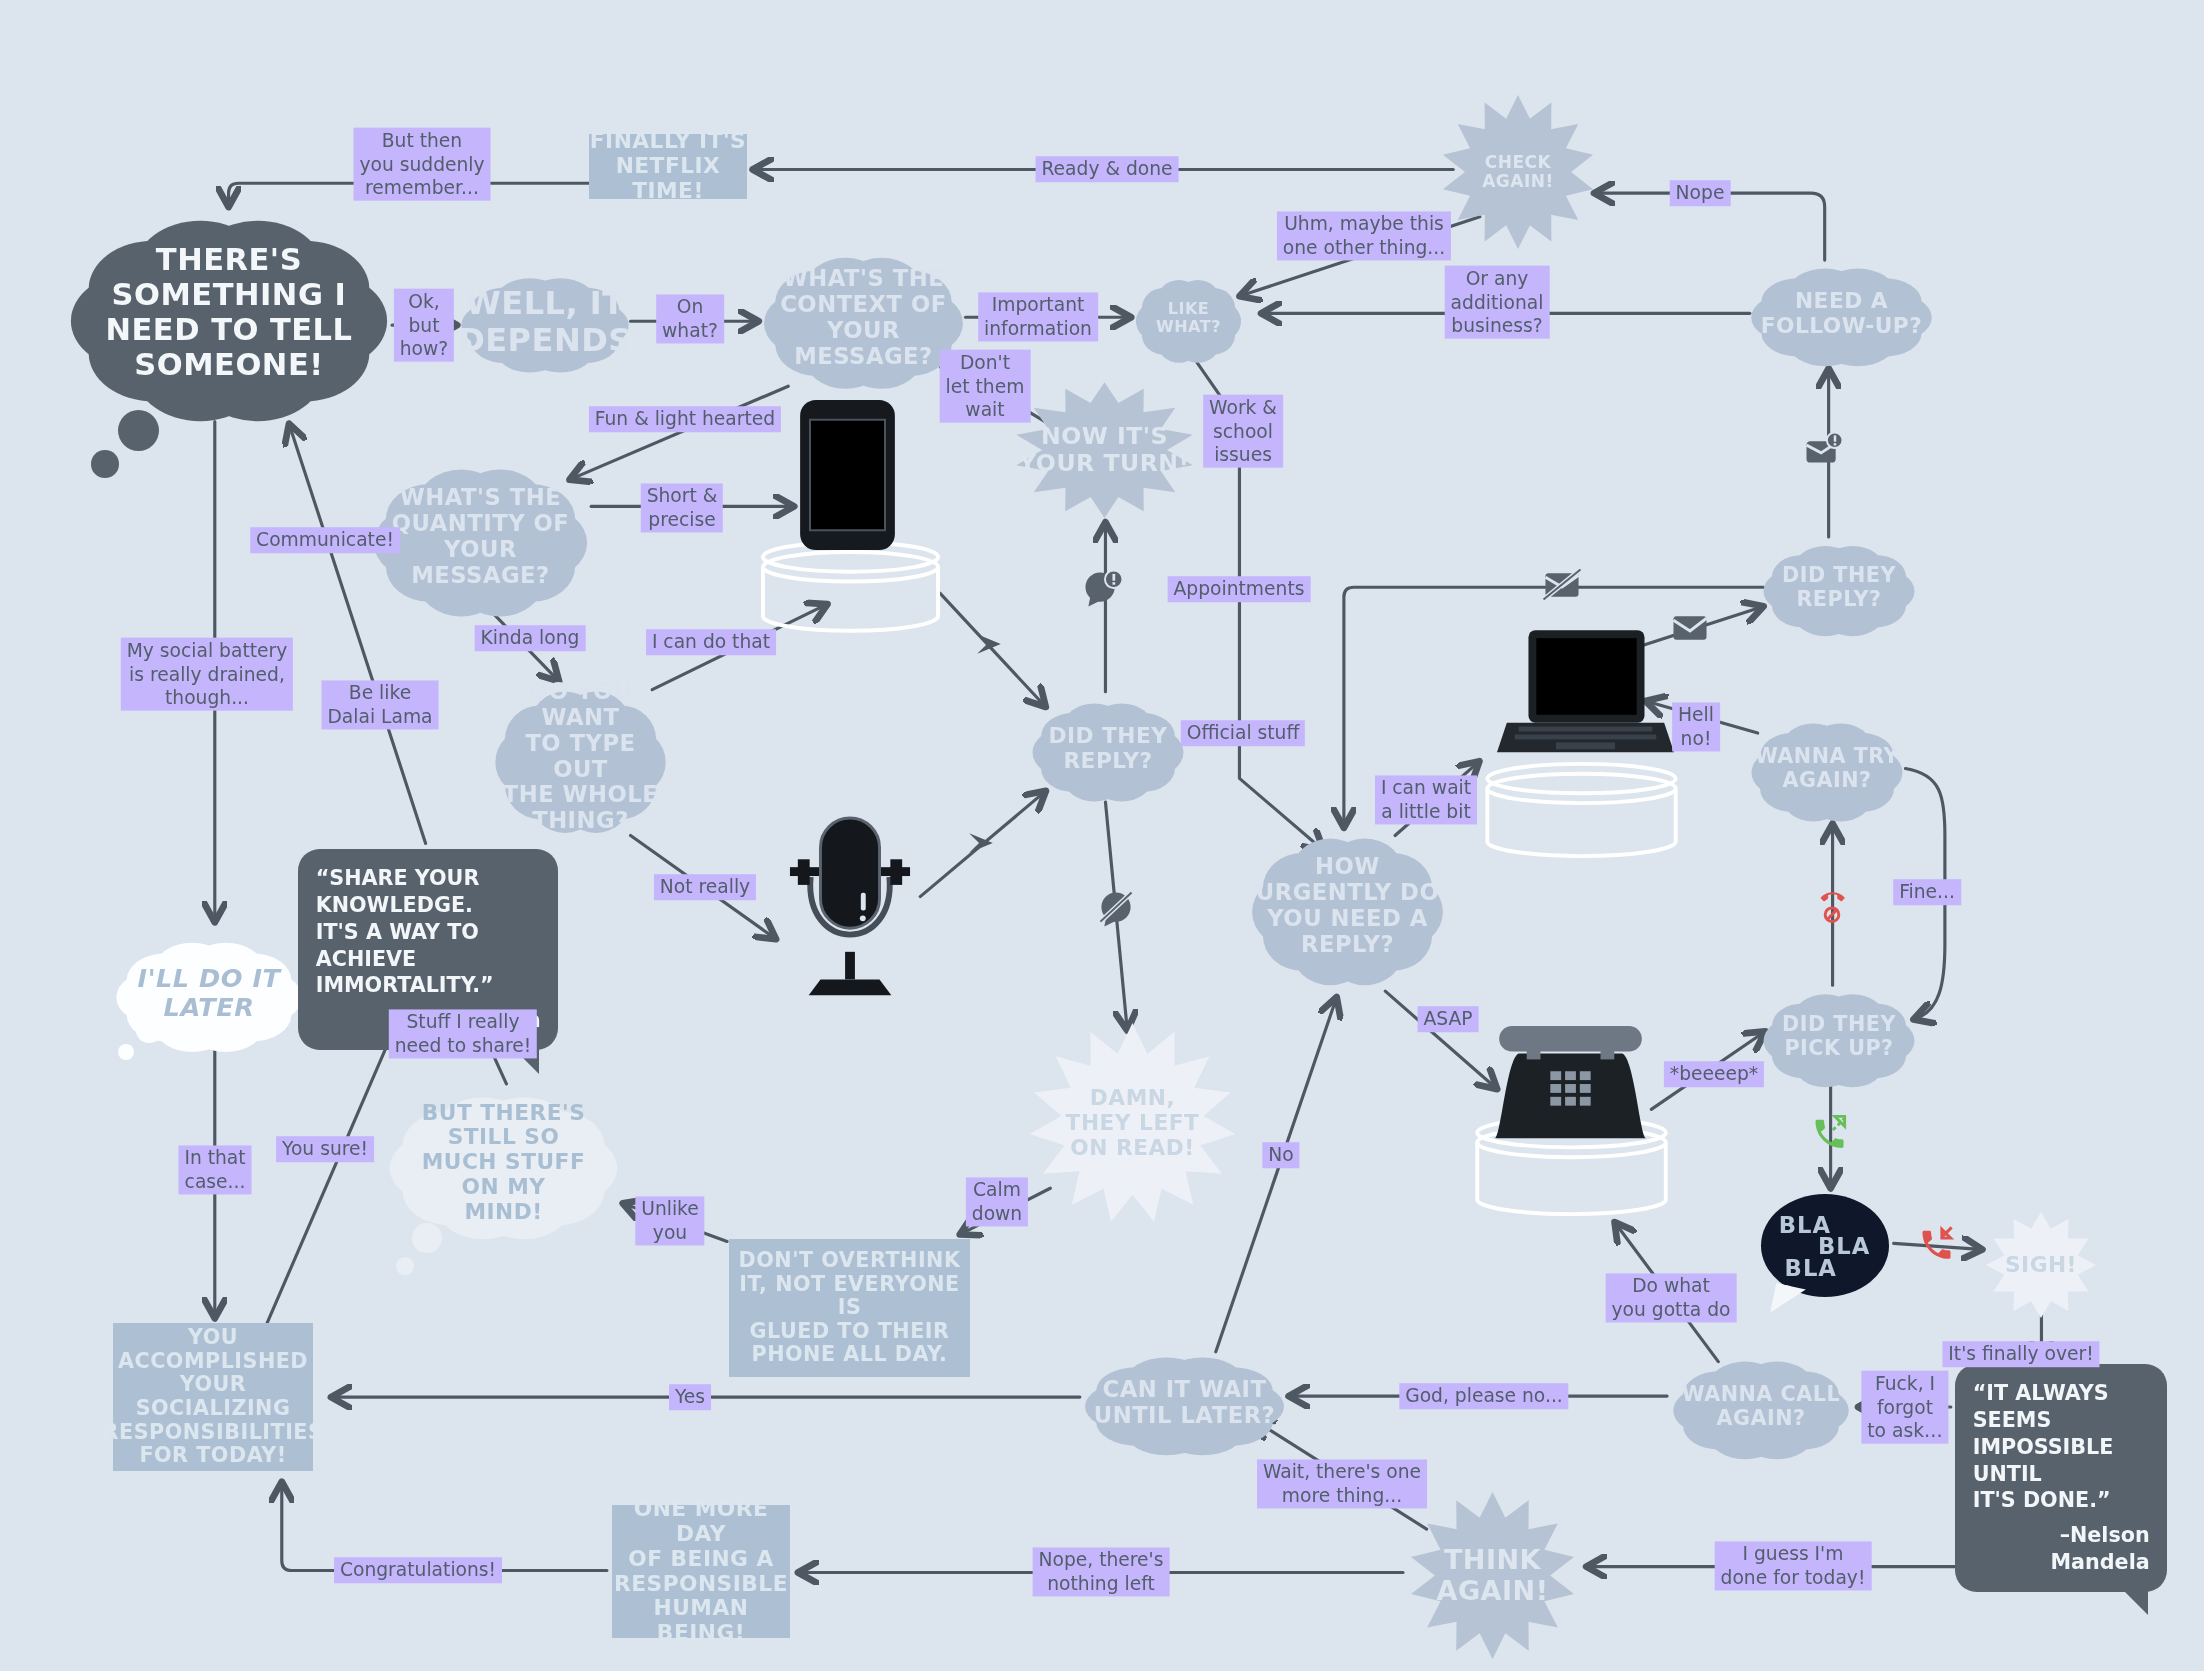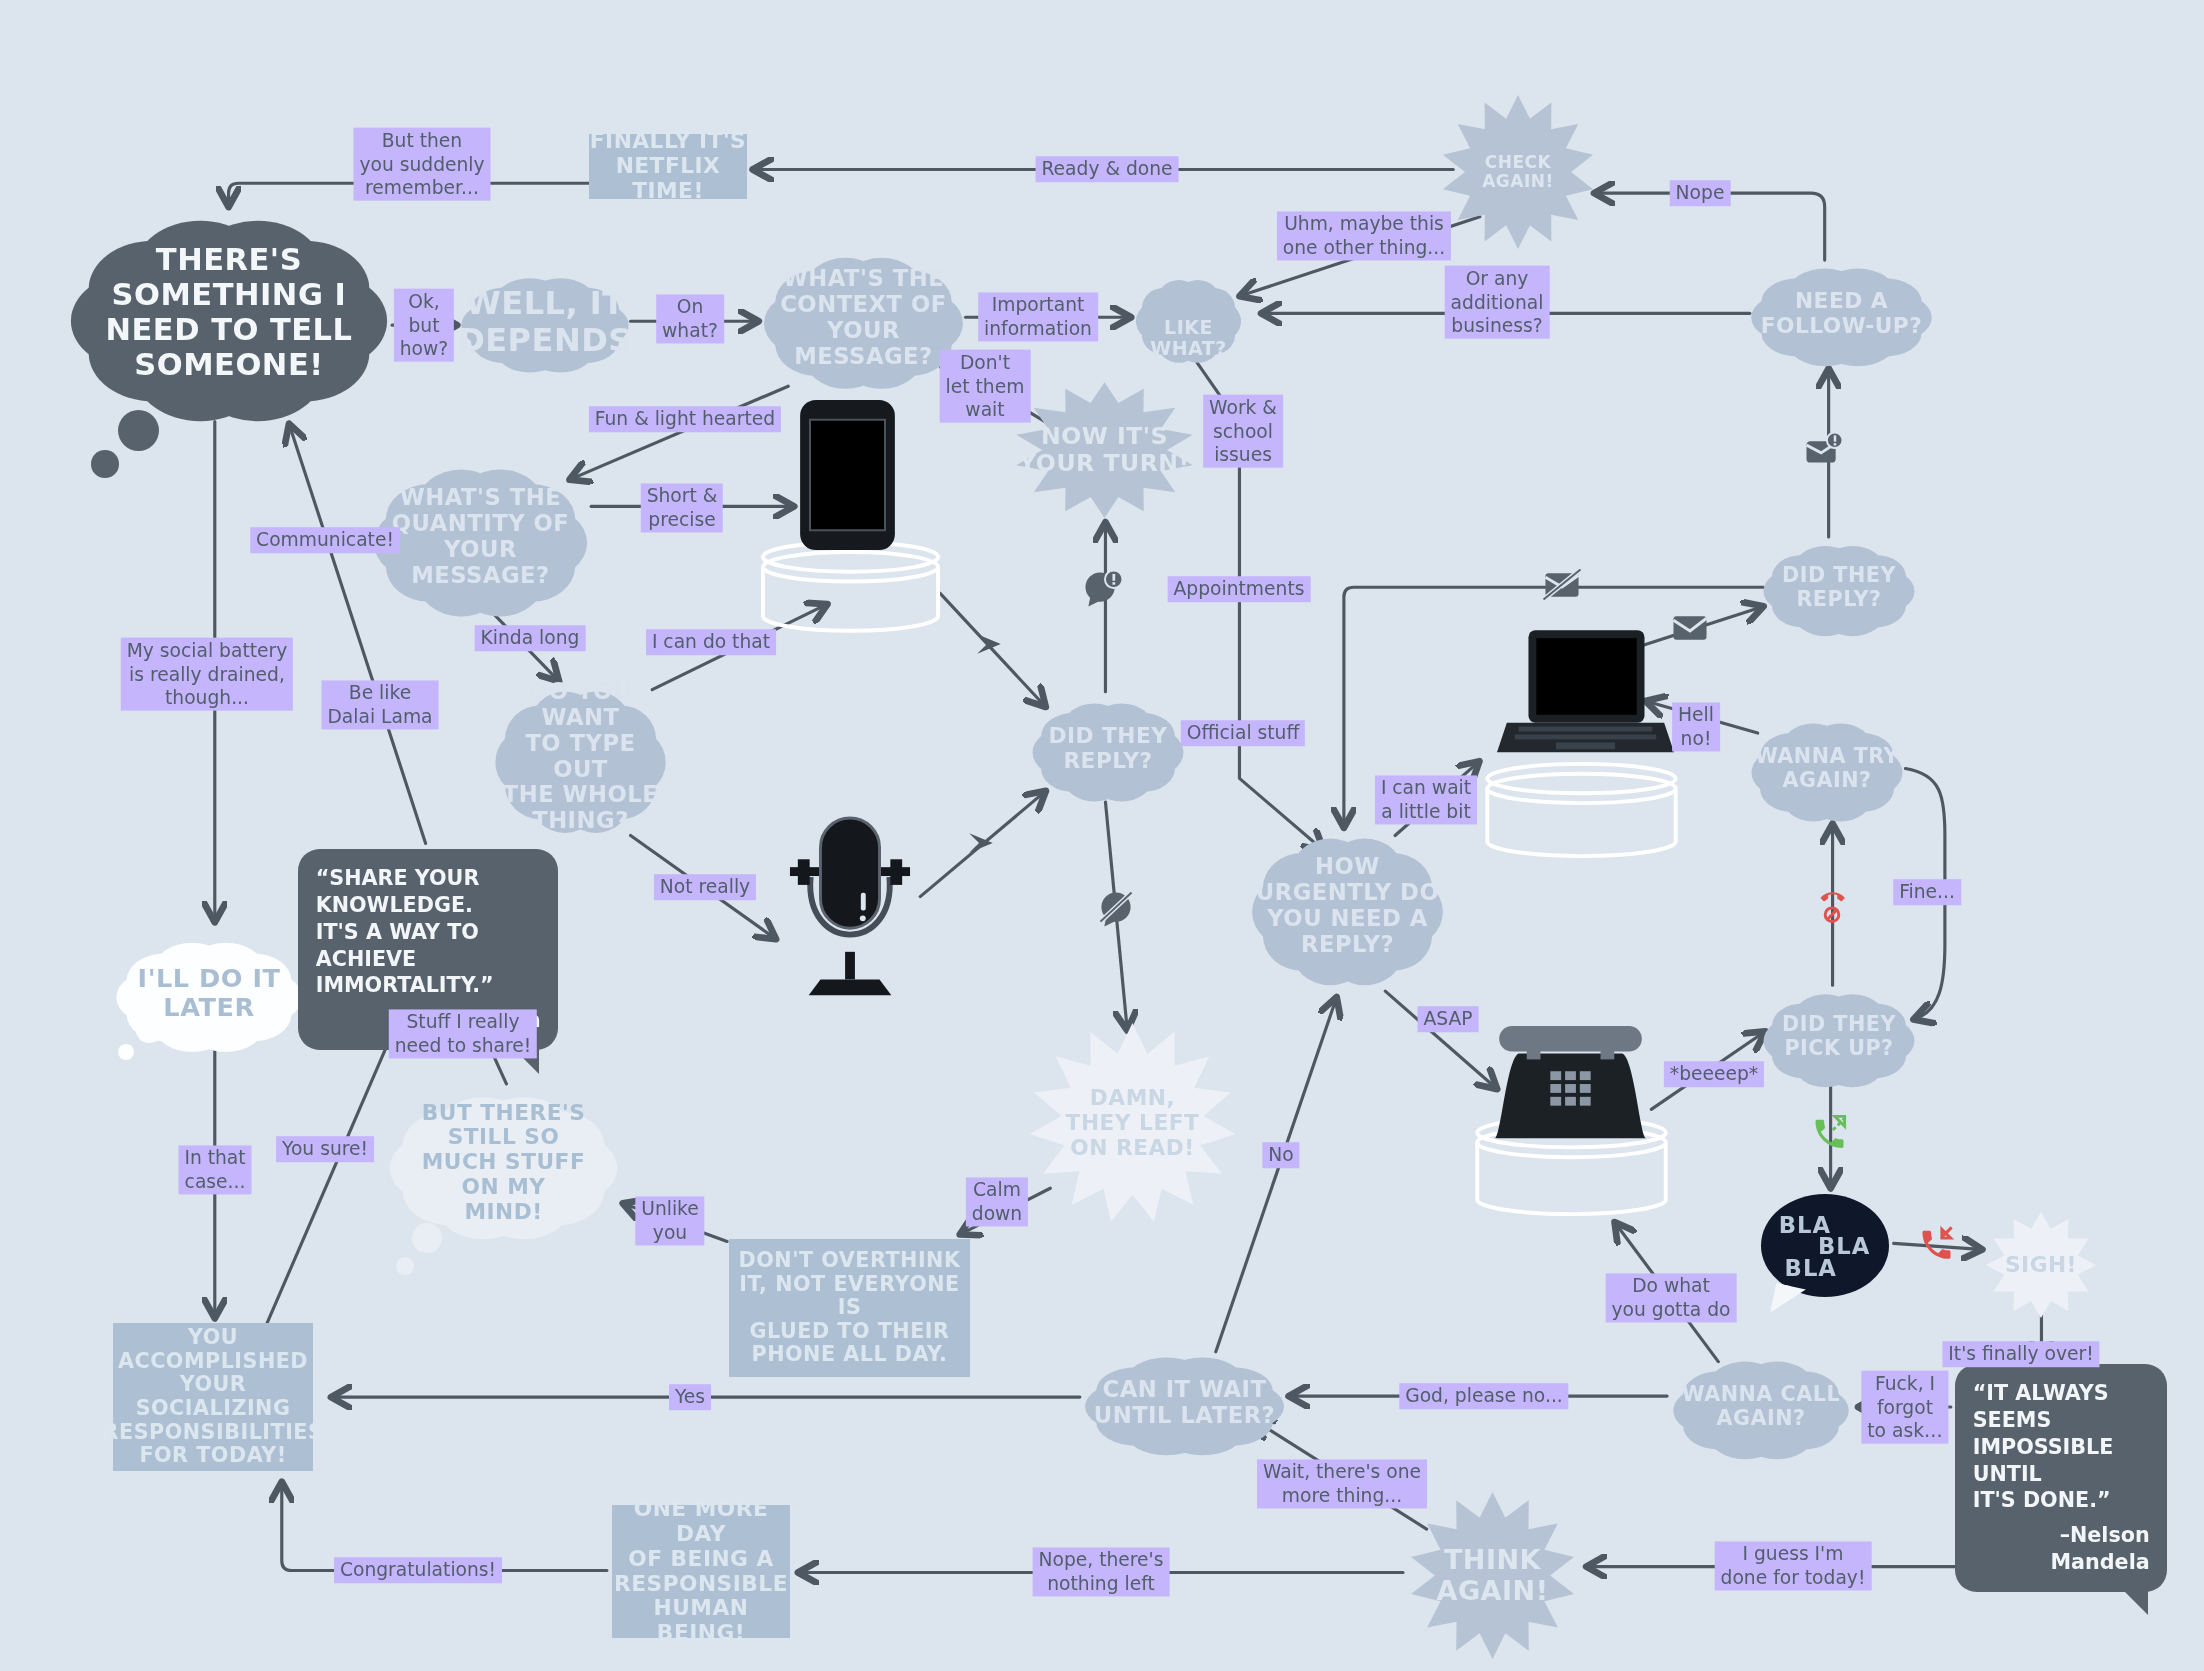--- a/index.html
+++ b/index.html
@@ -168,21 +168,21 @@
         <ellipse cx="39.6" cy="72.36" rx="41.58" ry="32.16" fill="#b2c1d3"></ellipse>
         <ellipse cx="50.94439053412812" cy="51.09392957205833" rx="41.58" ry="32.16" fill="#b2c1d3"></ellipse>
         <ellipse cx="80.64439053412812" cy="37.950775240441345" rx="41.58" ry="32.16" fill="#b2c1d3"></ellipse>
         <ellipse cx="117.35560946587186" cy="37.950775240441345" rx="41.58" ry="32.16" fill="#b2c1d3"></ellipse>
         <ellipse cx="147.05560946587187" cy="51.09392957205832" rx="41.58" ry="32.16" fill="#b2c1d3"></ellipse>
       </svg>
     <span class="node-label">WHAT'S THE
 CONTEXT OF
 YOUR MESSAGE?</span>
   </div>
-  <div class="node cloud" style="left:1137px;top:276px;width:103px;height:84px;font-size:19px;align-items:flex-end;">
+  <div class="node cloud" style="left:1137px;top:276px;width:103px;height:84px;font-size:16px;">
       <svg width="103" height="84" style="position: absolute; left: 0px; top: 0px; overflow: visible; z-index: 0;" viewBox="0 0 105 85">
         <ellipse cx="52.5" cy="45.900000000000006" rx="42" ry="34" fill="#b2c1d3"></ellipse>
         <ellipse cx="84" cy="45.900000000000006" rx="22.05" ry="20.4" fill="#b2c1d3"></ellipse>
         <ellipse cx="77.98403532281084" cy="59.38967154011227" rx="22.05" ry="20.4" fill="#b2c1d3"></ellipse>
         <ellipse cx="62.23403532281084" cy="67.72674704897378" rx="22.05" ry="20.4" fill="#b2c1d3"></ellipse>
         <ellipse cx="42.76596467718916" cy="67.72674704897378" rx="22.05" ry="20.4" fill="#b2c1d3"></ellipse>
         <ellipse cx="27.015964677189157" cy="59.38967154011227" rx="22.05" ry="20.4" fill="#b2c1d3"></ellipse>
         <ellipse cx="21" cy="45.900000000000006" rx="22.05" ry="20.4" fill="#b2c1d3"></ellipse>
         <ellipse cx="27.015964677189153" cy="32.410328459887744" rx="22.05" ry="20.4" fill="#b2c1d3"></ellipse>
         <ellipse cx="42.76596467718915" cy="24.073252951026227" rx="22.05" ry="20.4" fill="#b2c1d3"></ellipse>
@@ -397,21 +397,21 @@
 THEY LEFT
 ON READ!</span>
   </div>
   <div class="node burst light" style="left:1986px;top:1212px;width:110px;height:106px;font-size:21.7px;">
       <svg width="110" height="106" style="position: absolute; left: 0px; top: 0px; overflow: visible; z-index: 0;" viewBox="0 0 112 108">
         <polygon points="56.0,0.0 66.0,17.0 84.0,7.2 83.3,26.9 104.5,27.0 93.3,44.1 112.0,54.0 93.3,63.9 104.5,81.0 83.3,81.1 84.0,100.8 66.0,91.0 56.0,108.0 46.0,91.0 28.0,100.8 28.7,81.1 7.5,81.0 18.7,63.9 0.0,54.0 18.7,44.1 7.5,27.0 28.7,26.9 28.0,7.2 46.0,17.0 " fill="#edf1f7"></polygon>
       </svg>
     <span class="node-label">SIGH!</span>
   </div>
 
-  <div class="node cloud white" style="left:118px;top:938px;width:182px;height:110px;font-size:25.6px;">
+  <div class="node cloud white" style="left:118px;top:938px;width:182px;height:110px;font-size:25.6px;font-style:italic;">
       <svg width="182" height="110" style="position: absolute; left: 0px; top: 0px; overflow: visible; z-index: 0;" viewBox="0 0 185 112">
         <ellipse cx="92.5" cy="60.480000000000004" rx="74" ry="44.800000000000004" fill="#fdfeff"></ellipse>
         <ellipse cx="148" cy="60.480000000000004" rx="38.85" ry="26.88" fill="#fdfeff"></ellipse>
         <ellipse cx="137.40044318780957" cy="78.2546260293244" rx="38.85" ry="26.88" fill="#fdfeff"></ellipse>
         <ellipse cx="109.65044318780957" cy="89.23994905276545" rx="38.85" ry="26.88" fill="#fdfeff"></ellipse>
         <ellipse cx="75.34955681219043" cy="89.23994905276545" rx="38.85" ry="26.88" fill="#fdfeff"></ellipse>
         <ellipse cx="47.59955681219042" cy="78.2546260293244" rx="38.85" ry="26.88" fill="#fdfeff"></ellipse>
         <ellipse cx="37" cy="60.480000000000004" rx="38.85" ry="26.88" fill="#fdfeff"></ellipse>
         <ellipse cx="47.59955681219041" cy="42.705373970675616" rx="38.85" ry="26.88" fill="#fdfeff"></ellipse>
         <ellipse cx="75.34955681219041" cy="31.720050947234558" rx="38.85" ry="26.88" fill="#fdfeff"></ellipse>

